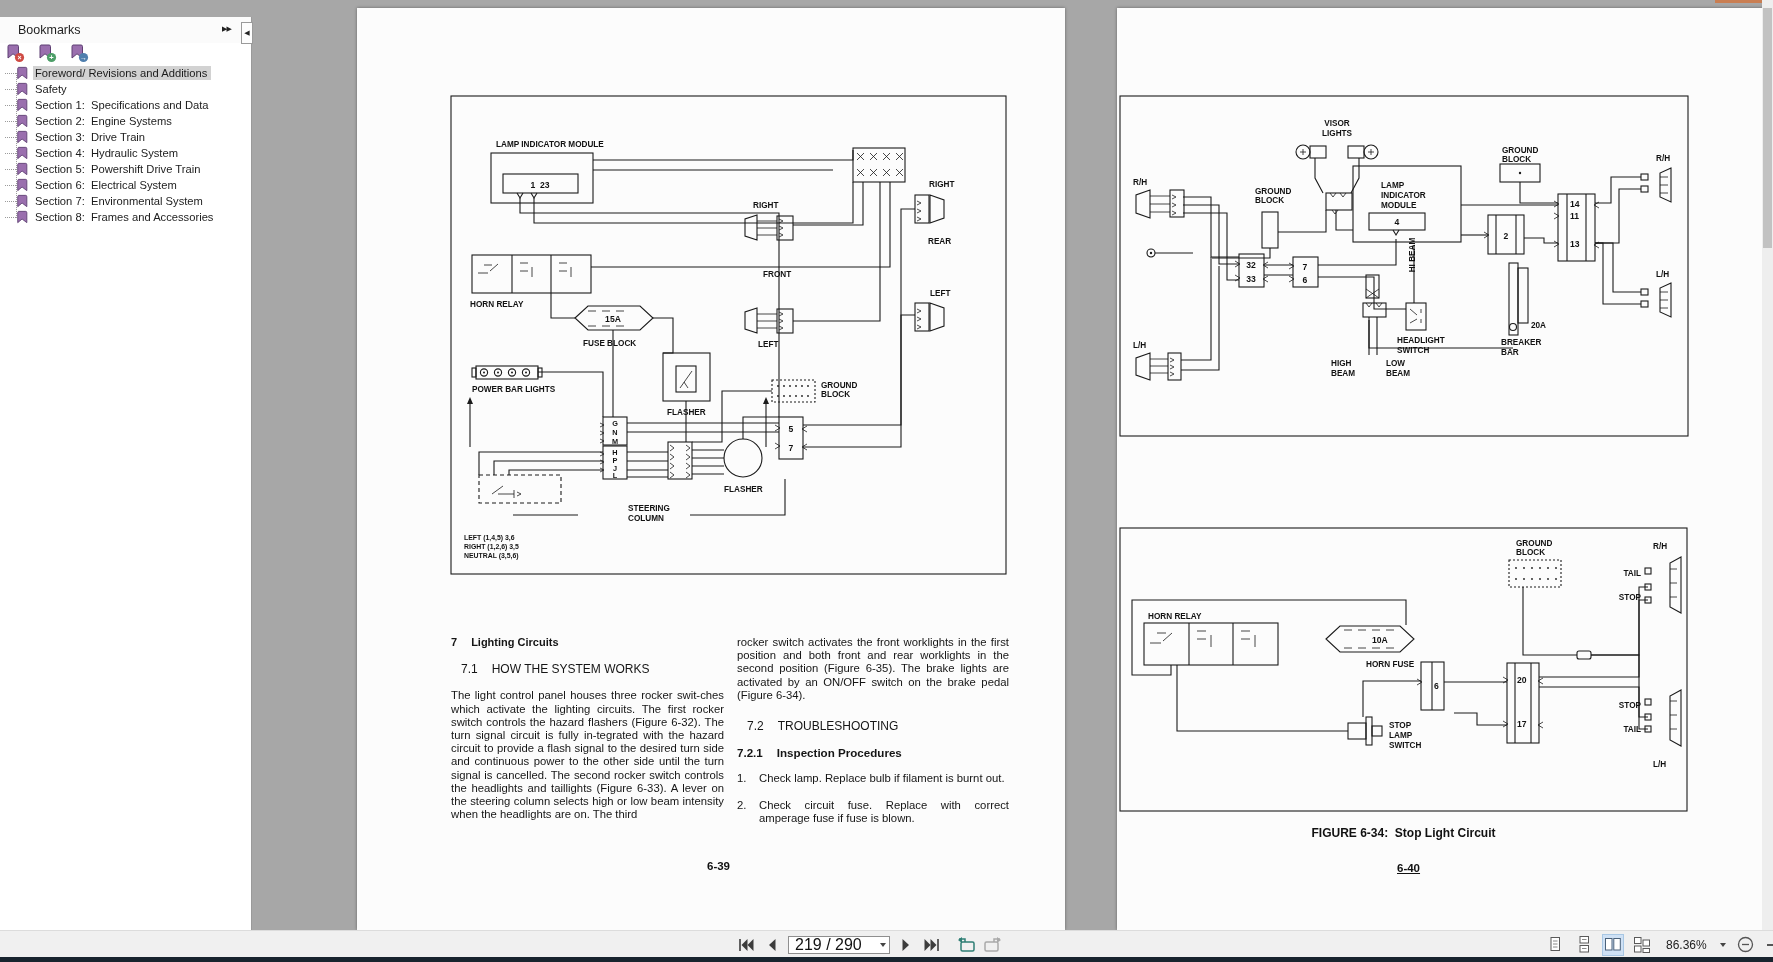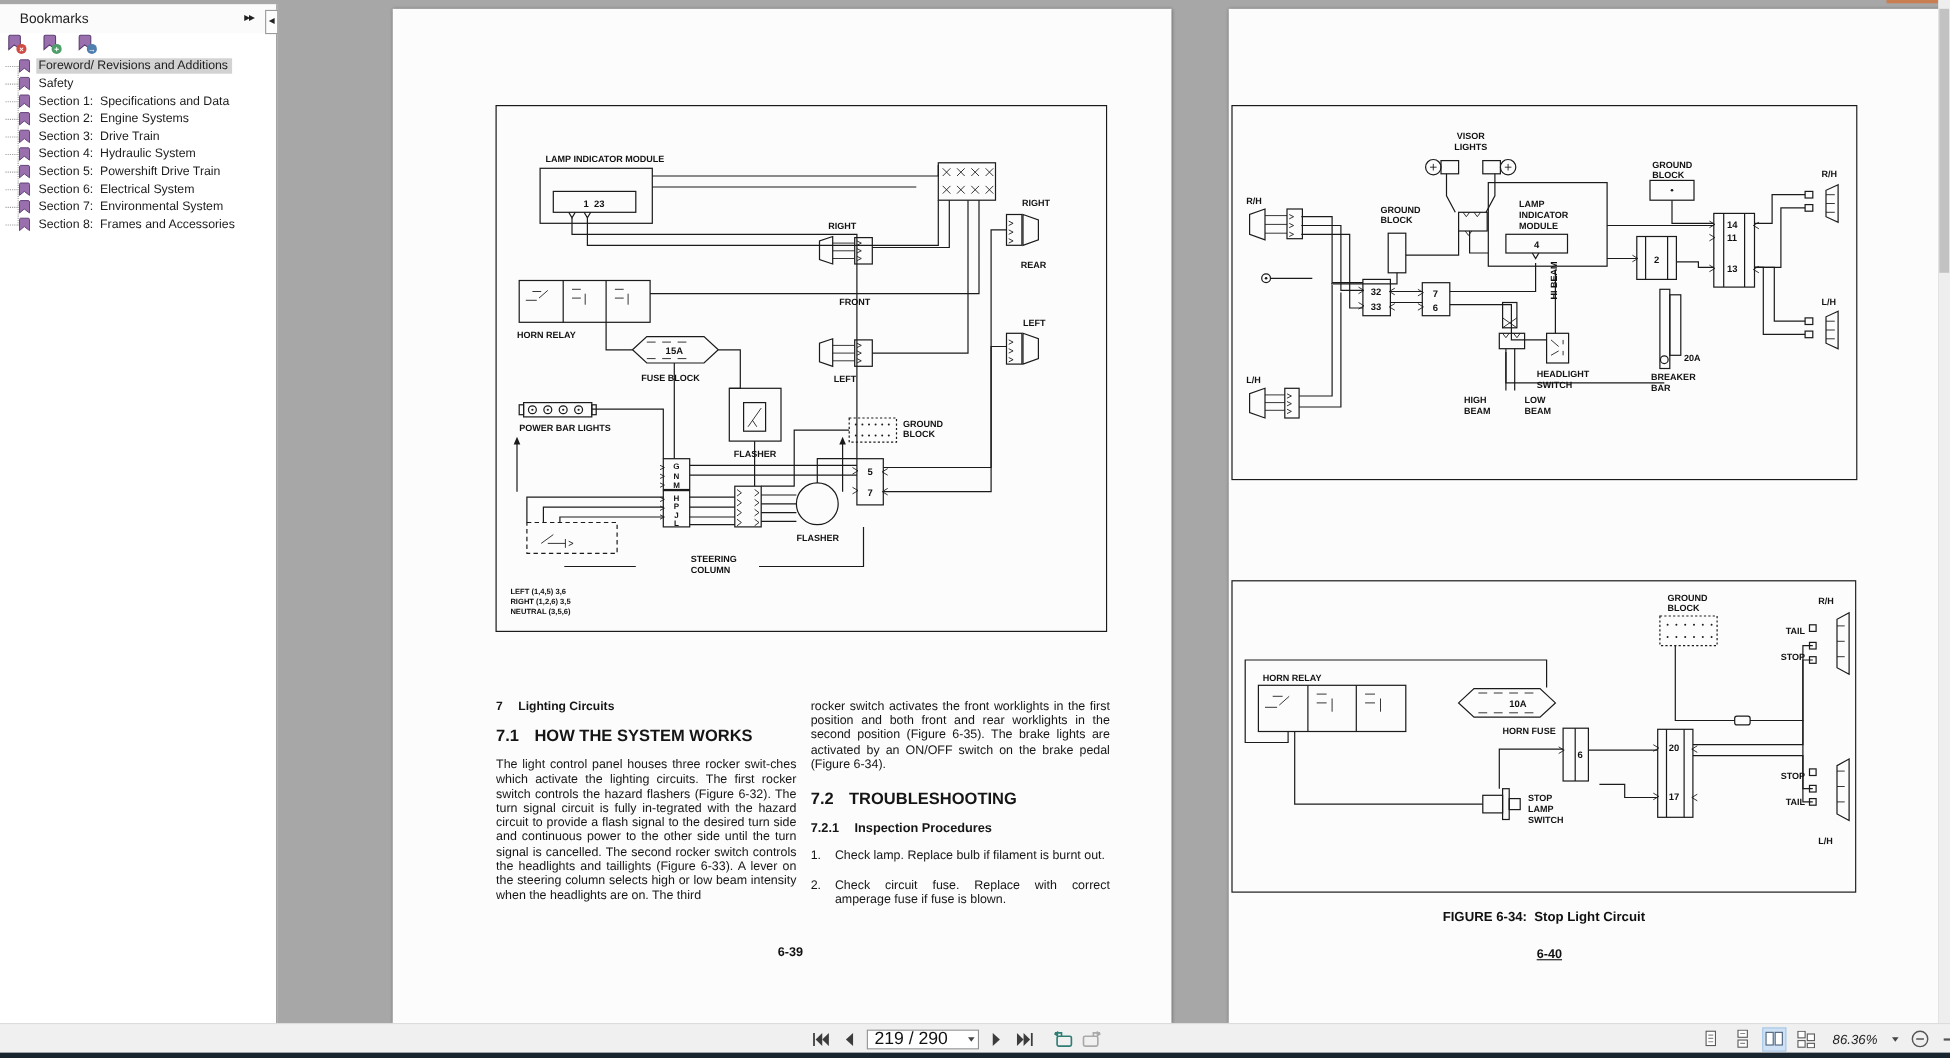--- a/index.html
+++ b/index.html
@@ -1,21 +1,21 @@
 <!DOCTYPE html>
 <html><head>
 <meta charset="utf-8">
 <style>
   html,body{margin:0;padding:0;background:#6b6b6b;}
   .app{position:relative;width:1773px;height:962px;overflow:hidden;background:#a7a7a7;
        font-family:"Liberation Sans",sans-serif;-webkit-font-smoothing:antialiased;}
   .abs{position:absolute;}
 
   
-  .bm-panel{left:0;top:4px;width:252px;height:930px;background:#ffffff;border-right:1px solid #9a9a9a;box-sizing:border-box;}
+  .bm-panel{left:0;top:17px;width:252px;height:930px;background:#ffffff;border-right:1px solid #9a9a9a;box-sizing:border-box;}
   .bm-header{position:absolute;left:0;top:0;width:100%;height:26px;background:#fbfbfb;}
   .bm-title{position:absolute;left:18px;top:6px;font-size:12.5px;color:#1f1f1f;}
   .bm-opts{position:absolute;left:222px;top:8px;font-size:7px;color:#222;letter-spacing:-1px;cursor:default;}
   .bm-collapse{position:absolute;left:241px;top:5px;width:12px;height:22px;background:#fdfdfd;border:1px solid #9a9a9a;
                box-sizing:border-box;font-size:7px;color:#222;text-align:center;line-height:20px;}
   .bm-toolbar{position:absolute;left:6px;top:27px;height:22px;display:flex;gap:13px;}
   .bm-tool{width:19px;height:19px;}
   .bm-list{position:absolute;left:0;top:48px;margin:0;padding:0;list-style:none;width:100%;}
   .bm-item{position:relative;height:16px;display:flex;align-items:center;cursor:default;}
   .bm-stub{width:11px;margin-left:5px;border-top:1px dotted #9b9b9b;height:0;}
@@ -32,21 +32,21 @@
   .page-right{left:864px;top:8px;width:645px;height:922px;padding-left:40px;}
   .fig-frame{position:absolute;}
   .fig-caption{position:absolute;font-size:12px;font-weight:700;color:#111;text-align:center;white-space:pre;}
   .pagenum{position:absolute;font-size:11.5px;font-weight:700;color:#111;}
 
   
   .col{position:absolute;font-size:11.3px;line-height:13.2px;color:#151515;}
   .col p{margin:0;text-align:justify;}
   .h1{font-size:11px;font-weight:700;margin:0 0 14px 0;}
   .h1 .hn,.h2 .hn,.h3 .hn{display:inline-block;margin-right:14px;}
-  .h2{font-size:15px;font-weight:700;margin:0 0 13px 0;}
+  .h2{font-size:12px;font-weight:400;margin:0 0 13px 10px;}
   .h3{font-size:11.6px;font-weight:700;margin:0 0 13px 0;}
   .li-row{display:flex;margin-top:13px;}
   .li-num{width:22px;flex:none;}
   .li-txt{text-align:justify;margin:0;}
   .mt16{margin-top:16px;}
 
   
   .dg{position:absolute;left:0;top:0;width:100%;height:100%;}
   .dg rect,.dg path,.dg line,.dg circle,.dg polyline{fill:none;stroke:#1b1b1b;stroke-width:1.1;}
   .dg .thin{stroke-width:.8;}
@@ -64,21 +64,21 @@
   .nav-group{position:absolute;left:736px;top:2px;height:23px;display:flex;align-items:center;gap:6px;}
   .tb-btn{width:20px;height:20px;display:flex;align-items:center;justify-content:center;}
   .page-field{width:102px;height:18px;background:#fff;border:1px solid #8f8f8f;box-sizing:border-box;
               font-size:16px;color:#111;padding:0 14px 0 6px;font-family:"Liberation Sans",sans-serif;}
   .field-wrap{position:relative;}
   .field-caret{position:absolute;right:4px;top:7px;width:0;height:0;border-left:3.5px solid transparent;
                border-right:3.5px solid transparent;border-top:4px solid #444;}
   .view-group{position:absolute;left:1544px;top:2px;height:23px;display:flex;align-items:center;gap:7px;}
   .layout-btn{width:22px;height:22px;display:flex;align-items:center;justify-content:center;box-sizing:border-box;}
   .layout-btn.active{background:#cfe1f5;border:1px solid #a8c7e4;}
-  .zoom-text{font-size:12px;color:#222;margin-left:6px;font-style:italic;}
+  .zoom-text{font-size:12px;color:#222;margin-left:6px;}
   .zoom-caret{width:0;height:0;border-left:3.5px solid transparent;border-right:3.5px solid transparent;
               border-top:4px solid #444;margin:0 4px 0 6px;}
   .slider-line{width:18px;height:2px;background:#555;margin-left:6px;}
   .bottom-strip{left:0;top:957px;width:1773px;height:5px;background:#18242e;}
 
   
   .vscroll{left:1762px;top:0;width:11px;height:930px;background:#eeeeee;}
   .vthumb{position:absolute;left:1px;top:8px;width:9px;height:240px;background:#c2c2c2;}
 </style>
 </head>

